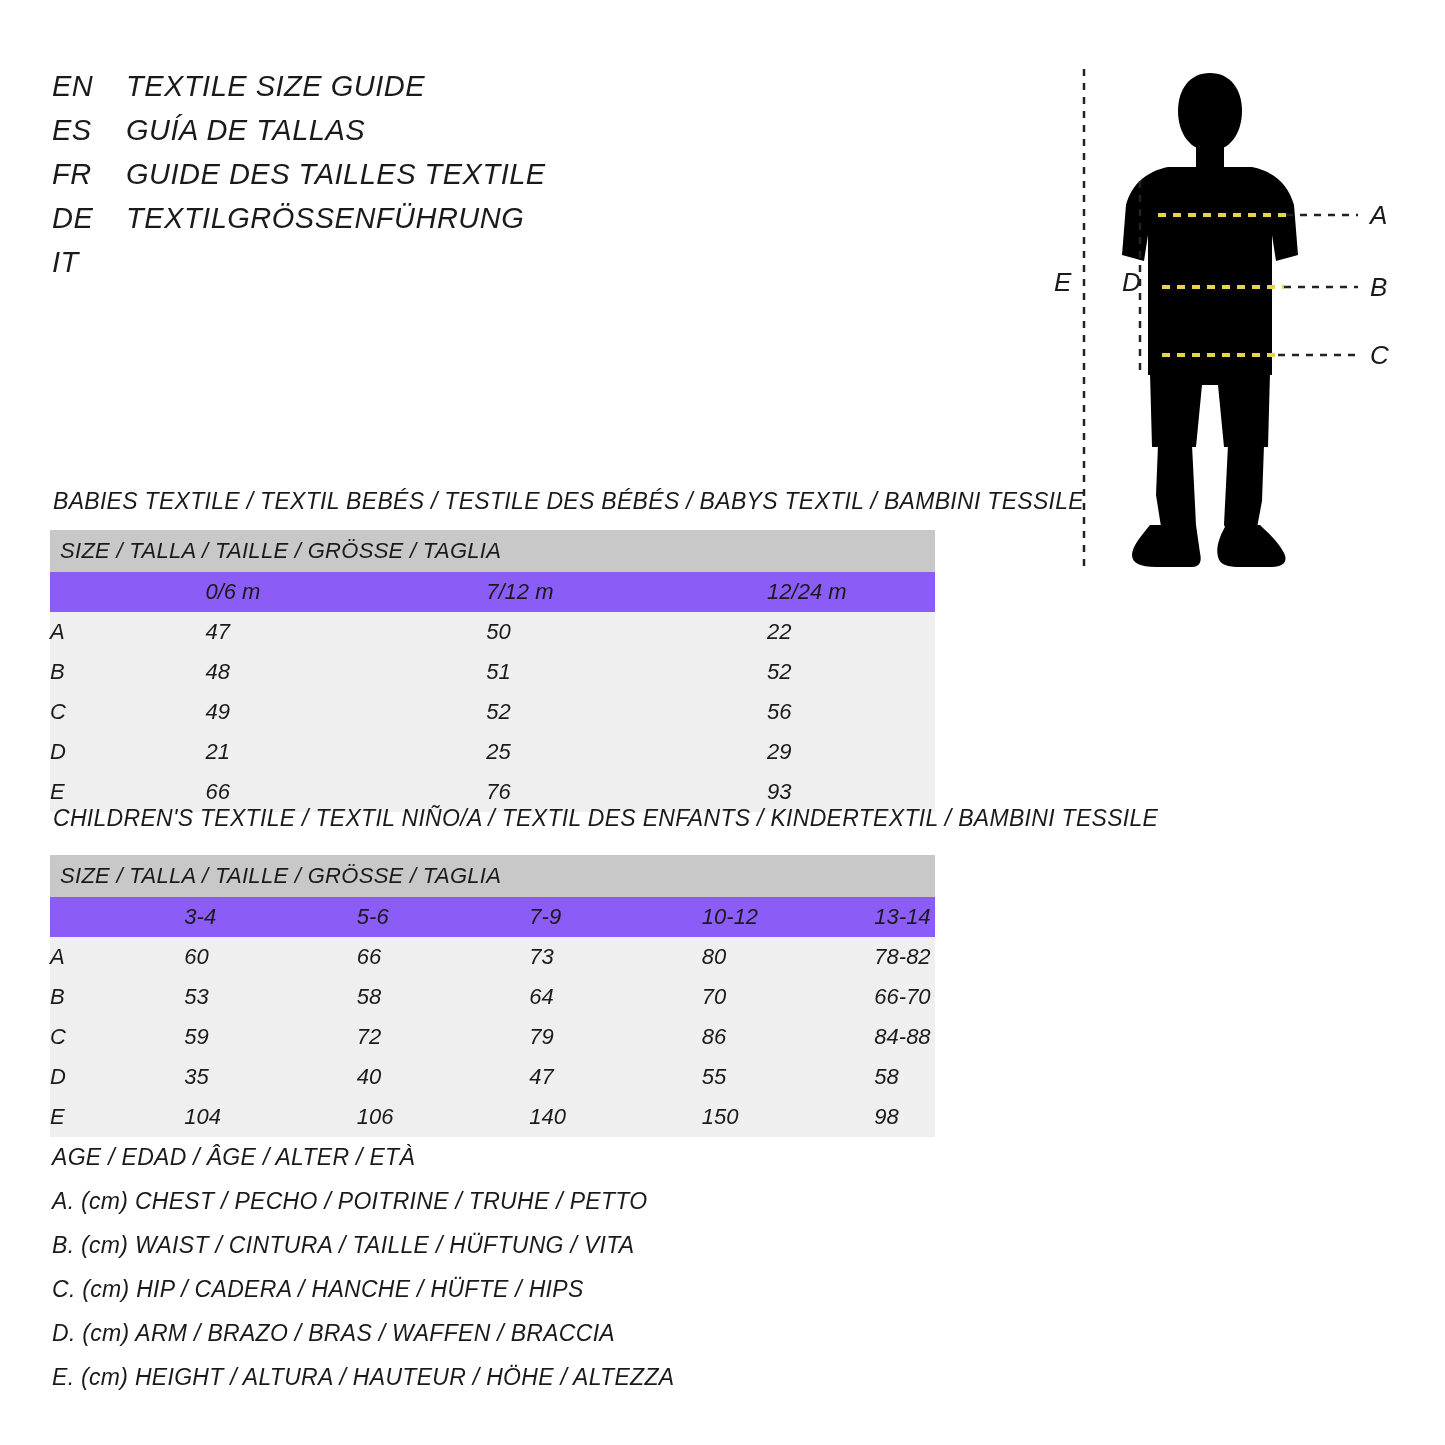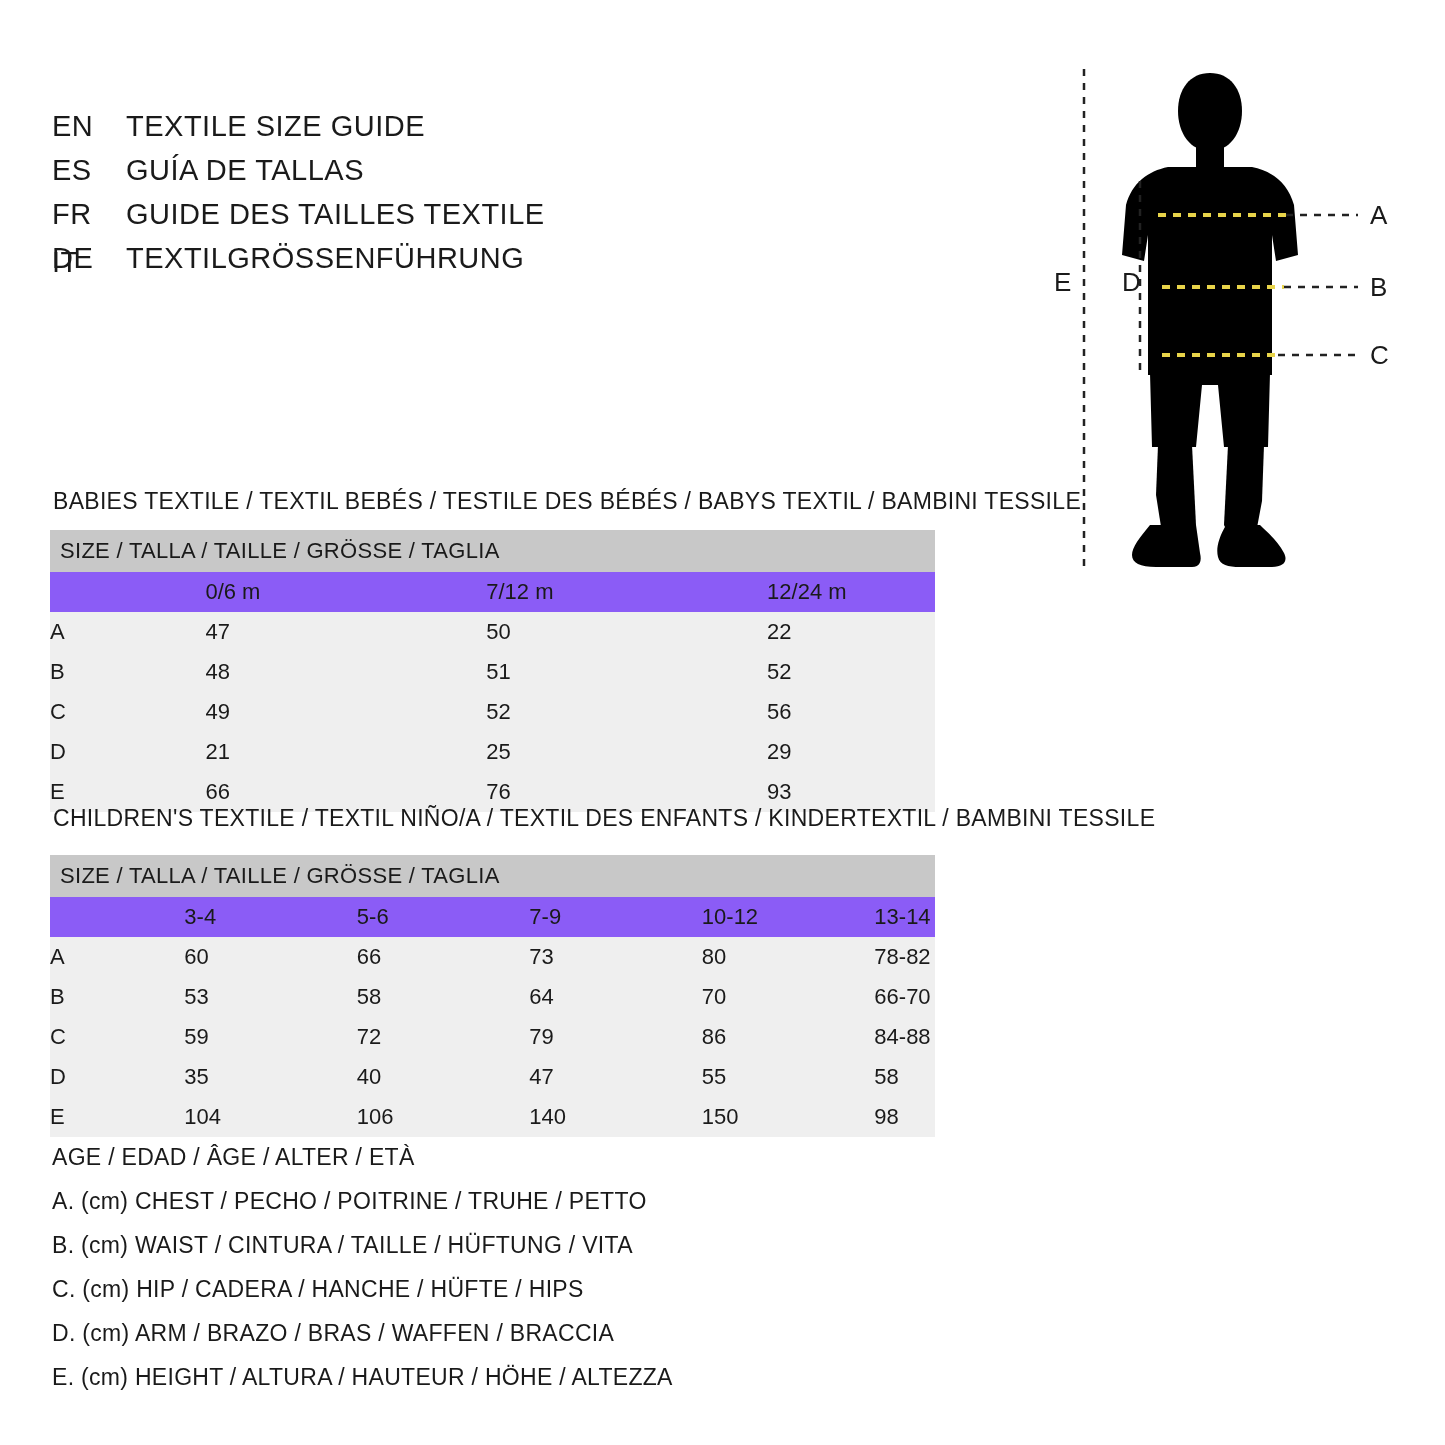--- a/index.html
+++ b/index.html
@@ -12,20 +12,21 @@
     height: 1445px;
     font-family: "Liberation Sans", sans-serif;
     color: #1a1a1a;
     position: relative;
     overflow: hidden;
   }
   .page {
     position: relative;
     width: 1288px;
     height: 1445px;
+    font-style: italic;
   }
 
   
   .lang-block {
     position: absolute;
     left: 52px;
     top: 70px;
     width: 700px;
   }
   .lang-row {
@@ -36,21 +37,20 @@
   .lang-code {
     width: 74px;
     font-size: 29px;
     letter-spacing: 0.5px;
     color: #1a1a1a;
   }
   .lang-title {
     font-size: 29px;
     letter-spacing: 0.5px;
     color: #1a1a1a;
-    margin-top: 40px;
   }
 
   
   .figure {
     position: absolute;
     left: 1040px;
     top: 55px;
     width: 380px;
     height: 520px;
   }

